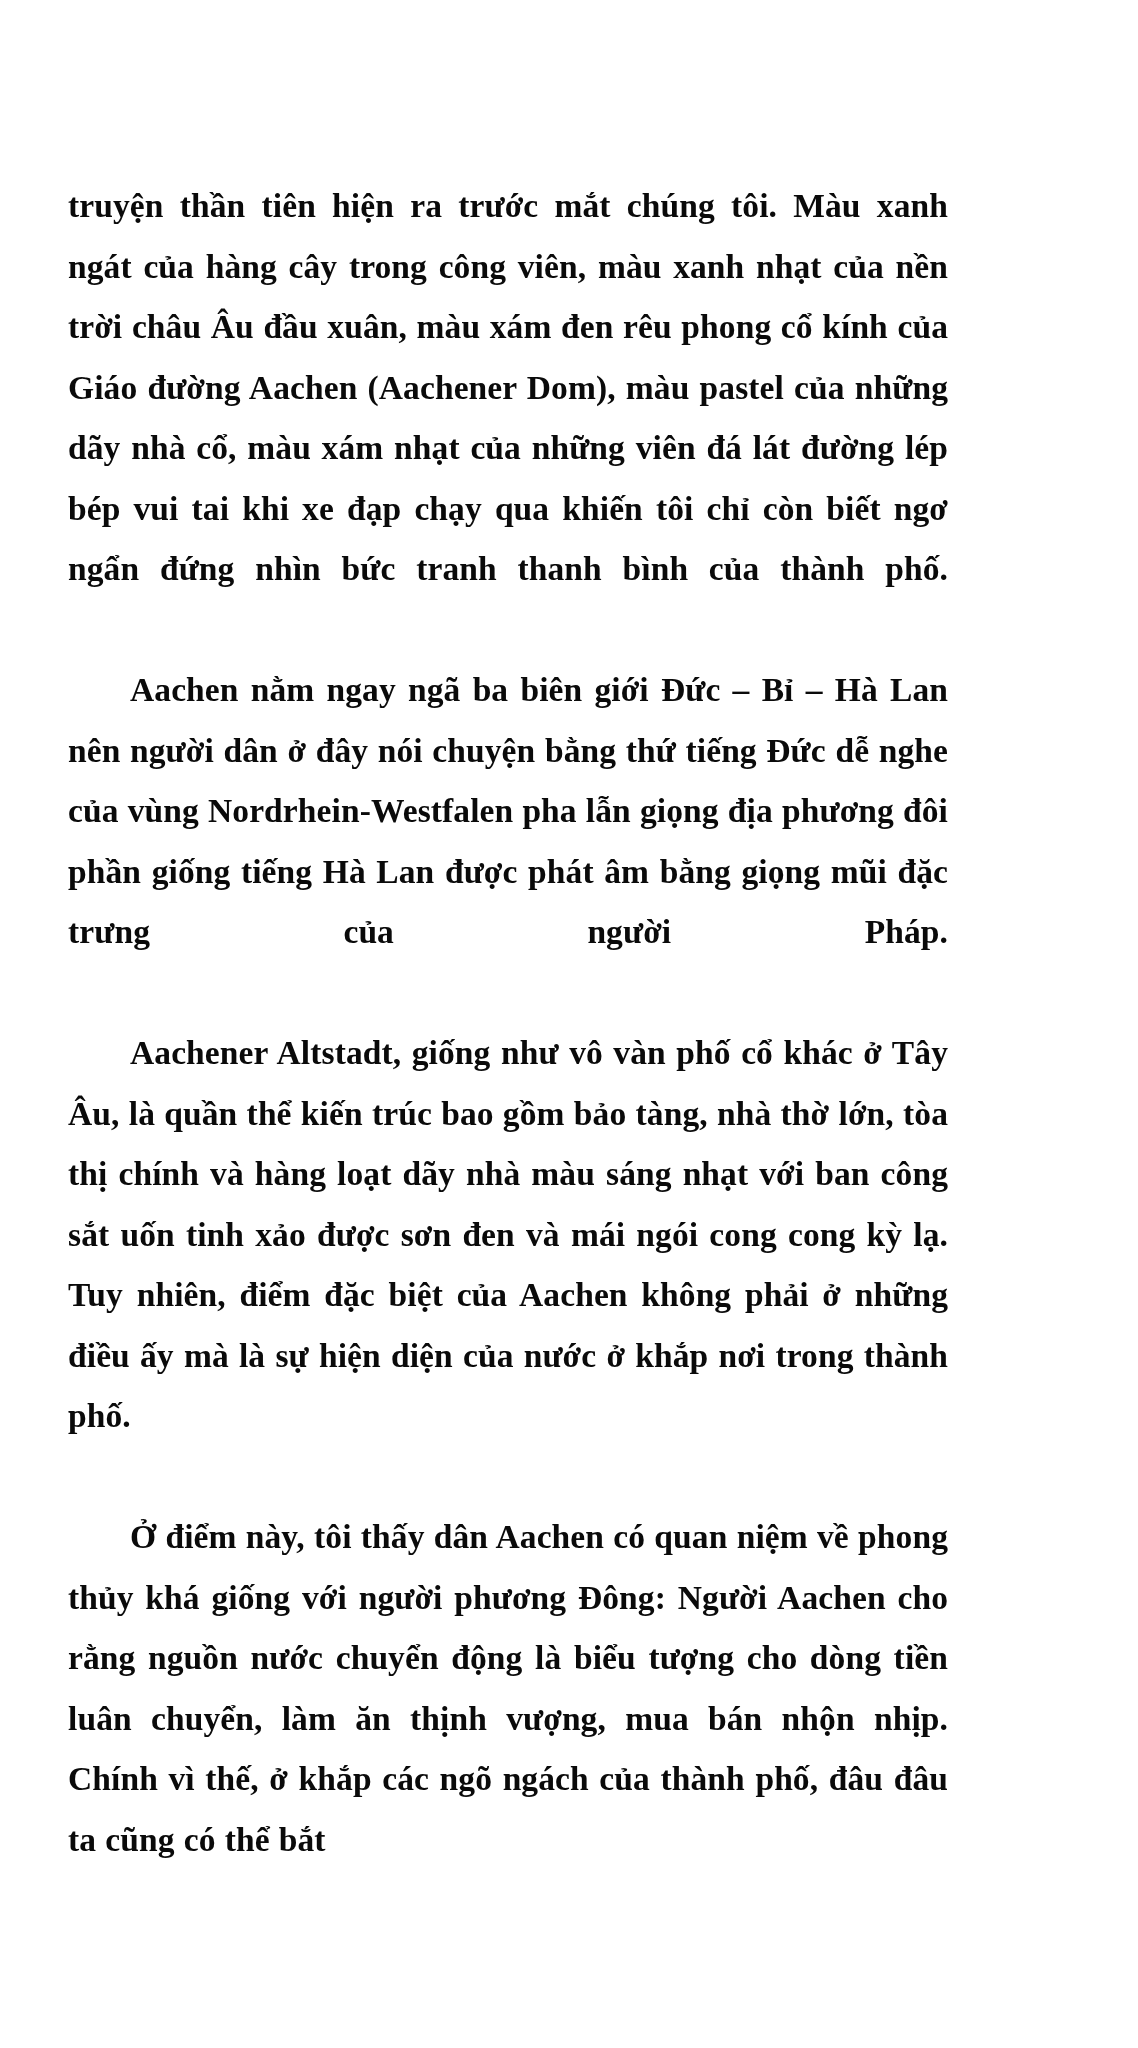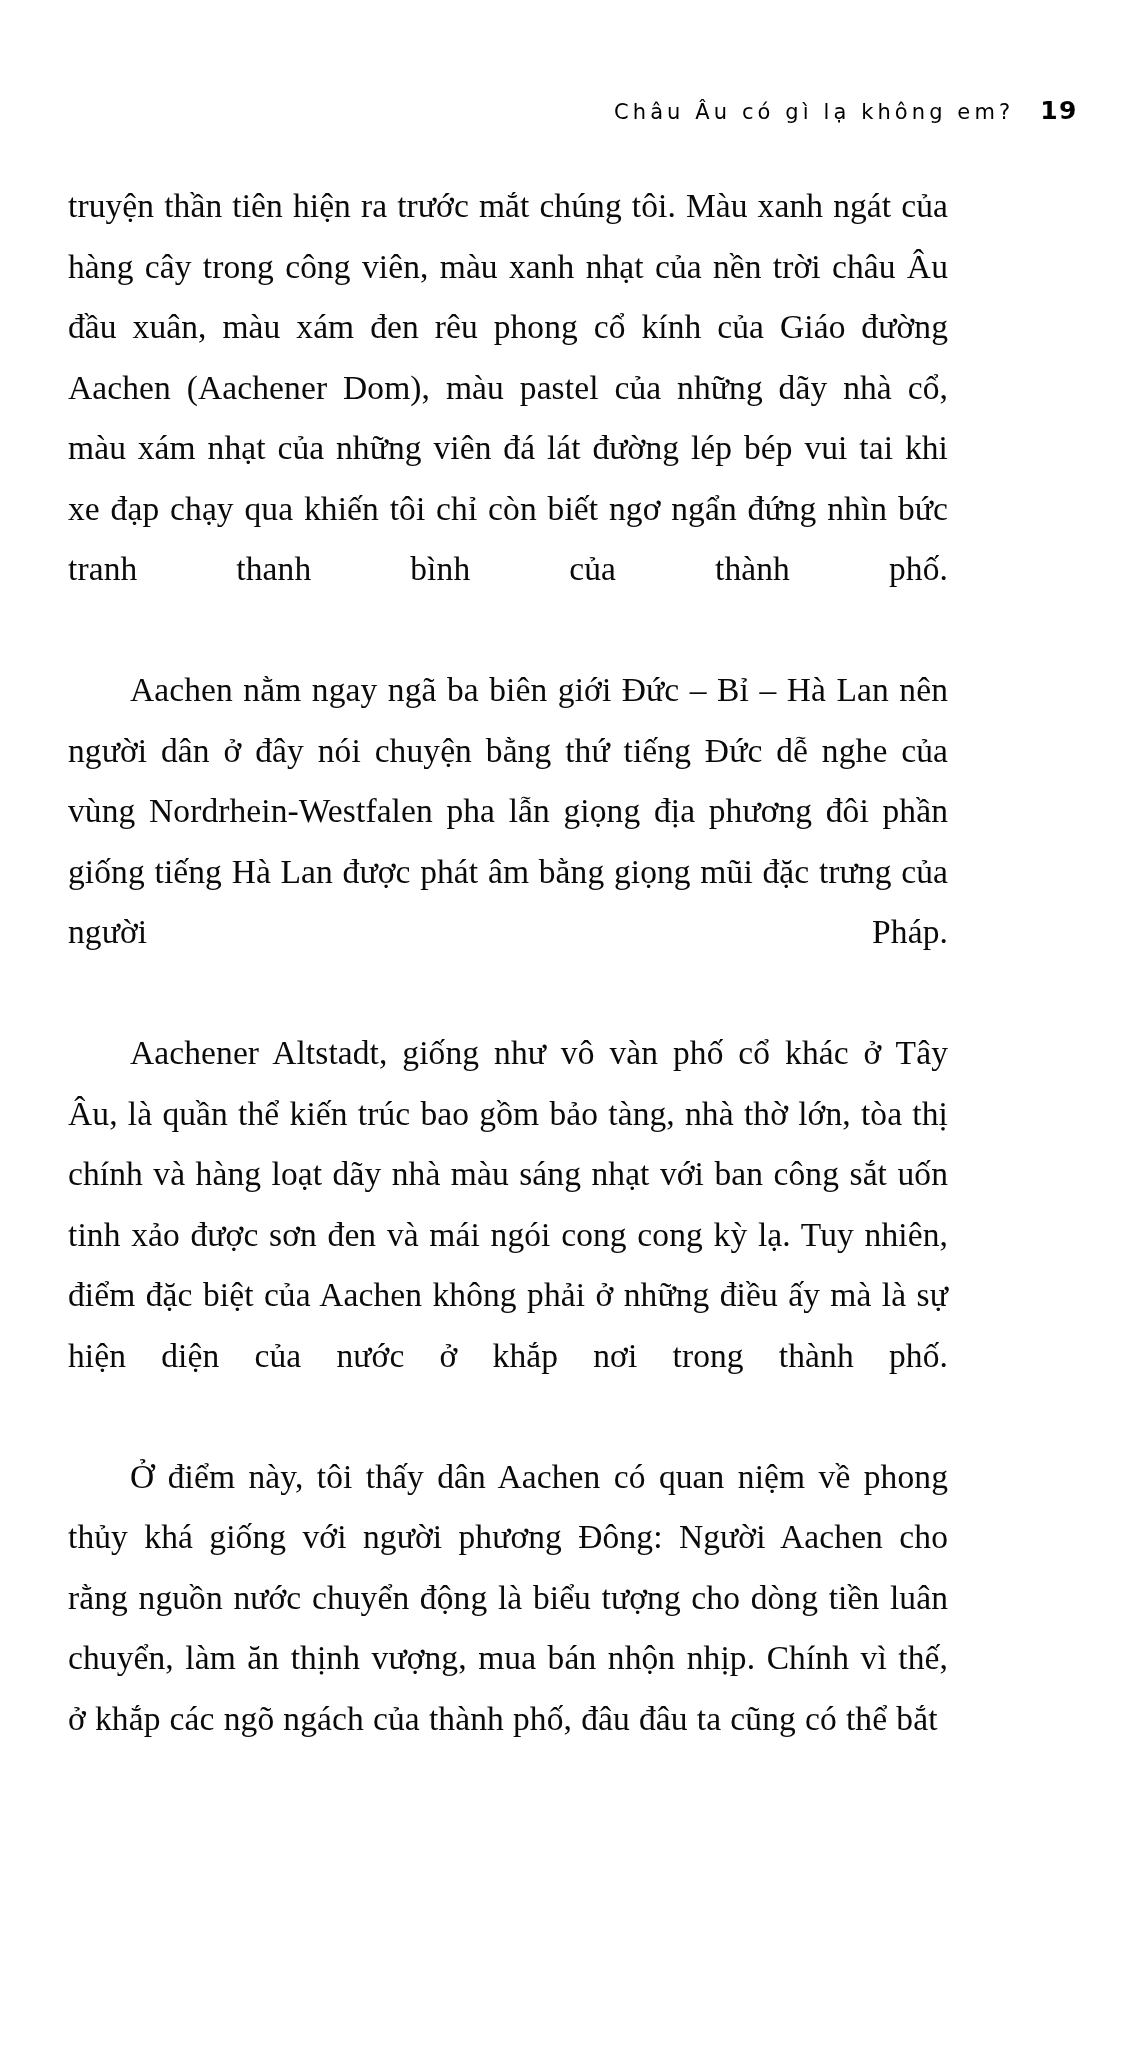--- a/index.html
+++ b/index.html
@@ -63,41 +63,37 @@
 
   .para {
     margin: 0;
     font-size: 33.5px;
     line-height: 60.5px;
     text-align: justify;
     text-justify: inter-word;
     word-spacing: 0.02em;
     letter-spacing: 0.1px;
     color: #0a0a0a;
-    font-weight: 400;
+    font-weight: 700;
   }
   .para.indent {
     text-indent: 62px;
   }
   
   .para .justify-filler {
     display: inline-block;
     width: 100%;
     height: 0;
   }
 </style>
 </head>
 <body>
 
 <div class="page">
 
-  <div class="running-head">
-    <span class="rh-title">Châu Âu có gì lạ không em?</span>
-    <span class="rh-folio">19</span>
-  </div>
 
   <div class="text-block">
     <p class="para" id="p1">truyện thần tiên hiện ra trước mắt chúng tôi. Màu xanh ngát của hàng cây trong công viên, màu xanh nhạt của nền trời châu Âu đầu xuân, màu xám đen rêu phong cổ kính của Giáo đường Aachen (Aachener Dom), màu pastel của những dãy nhà cổ, màu xám nhạt của những viên đá lát đường lép bép vui tai khi xe đạp chạy qua khiến tôi chỉ còn biết ngơ ngẩn đứng nhìn bức tranh thanh bình của thành phố.<span class="justify-filler"></span></p>
     <p class="para indent" id="p2">Aachen nằm ngay ngã ba biên giới Đức – Bỉ – Hà Lan nên người dân ở đây nói chuyện bằng thứ tiếng Đức dễ nghe của vùng Nordrhein-Westfalen pha lẫn giọng địa phương đôi phần giống tiếng Hà Lan được phát âm bằng giọng mũi đặc trưng của người Pháp.<span class="justify-filler"></span></p>
     <p class="para indent" id="p3">Aachener Altstadt, giống như vô vàn phố cổ khác ở Tây Âu, là quần thể kiến trúc bao gồm bảo tàng, nhà thờ lớn, tòa thị chính và hàng loạt dãy nhà màu sáng nhạt với ban công sắt uốn tinh xảo được sơn đen và mái ngói cong cong kỳ lạ. Tuy nhiên, điểm đặc biệt của Aachen không phải ở những điều ấy mà là sự hiện diện của nước ở khắp nơi trong thành phố.<span class="justify-filler"></span></p>
     <p class="para indent" id="p4">Ở điểm này, tôi thấy dân Aachen có quan niệm về phong thủy khá giống với người phương Đông: Người Aachen cho rằng nguồn nước chuyển động là biểu tượng cho dòng tiền luân chuyển, làm ăn thịnh vượng, mua bán nhộn nhịp. Chính vì thế, ở khắp các ngõ ngách của thành phố, đâu đâu ta cũng có thể bắt</p>
   </div>
 
 </div>
 

